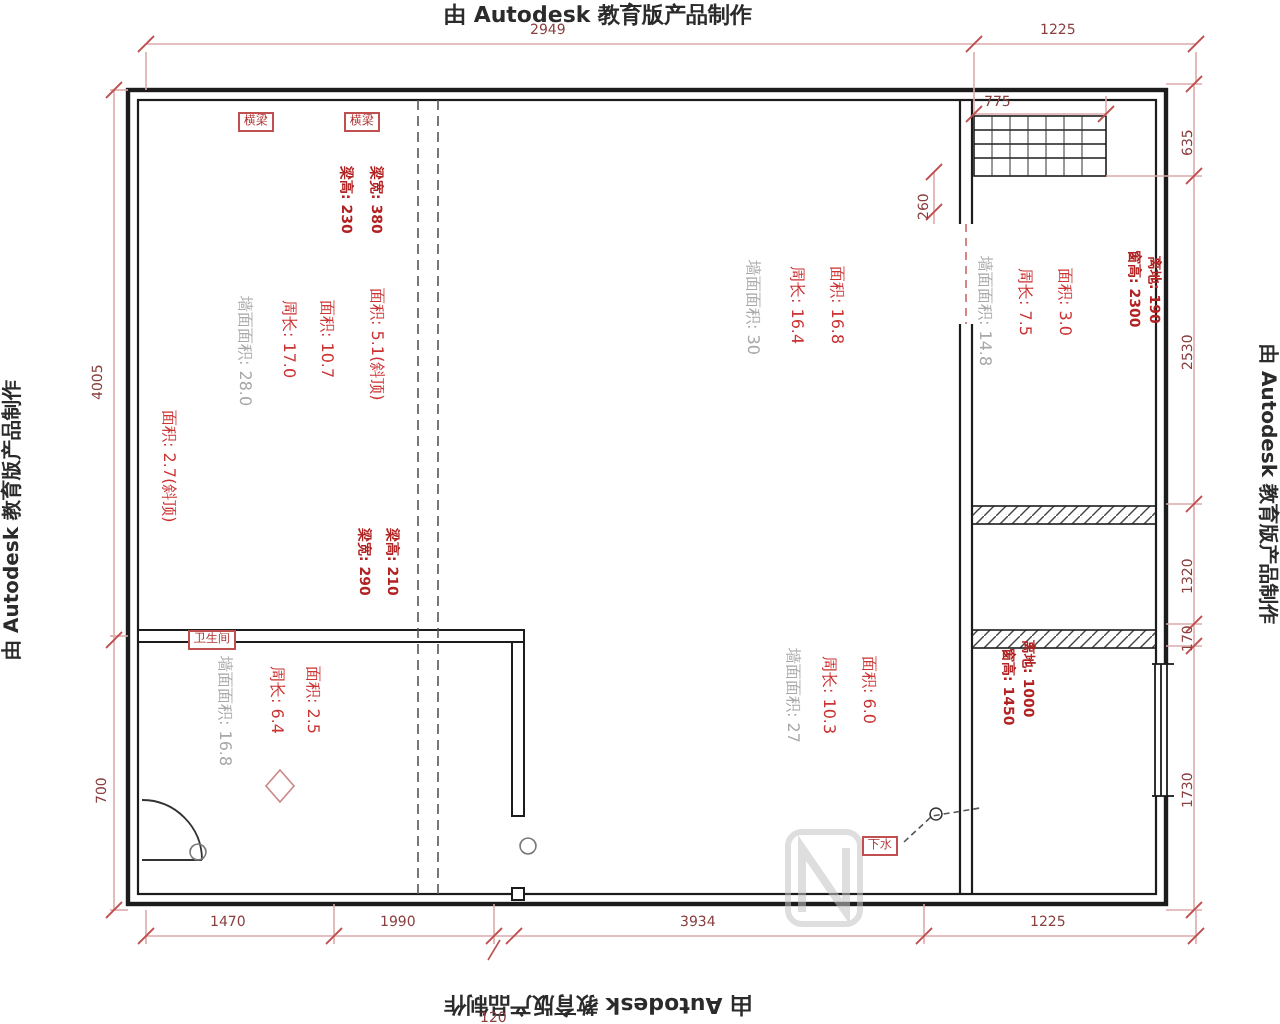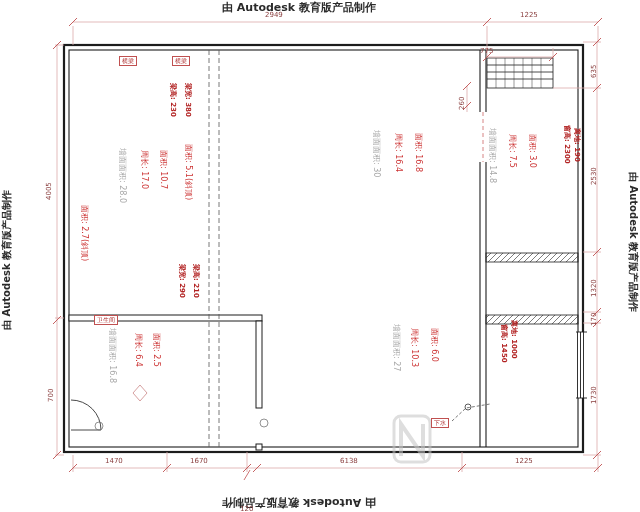--- a/index.html
+++ b/index.html
@@ -160,24 +160,24 @@
   </svg>
 
   <div class="wm txt" style="left:222px;top:2px;">由 Autodesk 教育版产品制作</div>
   <div class="wm txt flip" style="left:222px;top:497px;">由 Autodesk 教育版产品制作</div>
   <div class="wm wm-side txt ccw" style="left:2px;top:330px;">由 Autodesk 教育版产品制作</div>
   <div class="wm wm-side txt cw" style="left:638px;top:172px;">由 Autodesk 教育版产品制作</div>
 
 
   <div class="txt dim" style="left:265px;top:12px;">2949</div>
   <div class="txt dim" style="left:520px;top:12px;">1225</div>
-  <div class="txt dim" style="left:480px;top:48px;text-align:right;">775</div>
+  <div class="txt dim" style="left:492px;top:48px;text-align:right;">775</div>
   <div class="txt dim" style="left:105px;top:458px;">1470</div>
-  <div class="txt dim" style="left:190px;top:458px;">1670</div>
-  <div class="txt dim" style="left:340px;top:458px;">6138</div>
+  <div class="txt dim" style="left:190px;top:458px;">1990</div>
+  <div class="txt dim" style="left:340px;top:458px;">3934</div>
   <div class="txt dim" style="left:515px;top:458px;">1225</div>
   <div class="txt dim" style="left:240px;top:506px;">120</div>
 
   <div class="txt dim ccw" style="left:591px;top:78px;">635</div>
   <div class="txt dim ccw" style="left:591px;top:185px;">2530</div>
   <div class="txt dim ccw" style="left:591px;top:297px;">1320</div>
   <div class="txt dim ccw" style="left:591px;top:326px;">170</div>
   <div class="txt dim ccw" style="left:591px;top:404px;">1730</div>
   <div class="txt dim ccw" style="left:46px;top:200px;">4005</div>
   <div class="txt dim ccw" style="left:48px;top:402px;">700</div>

